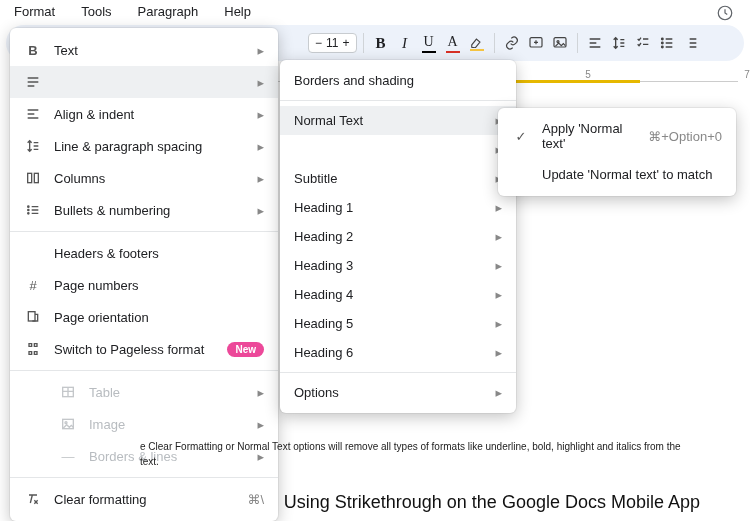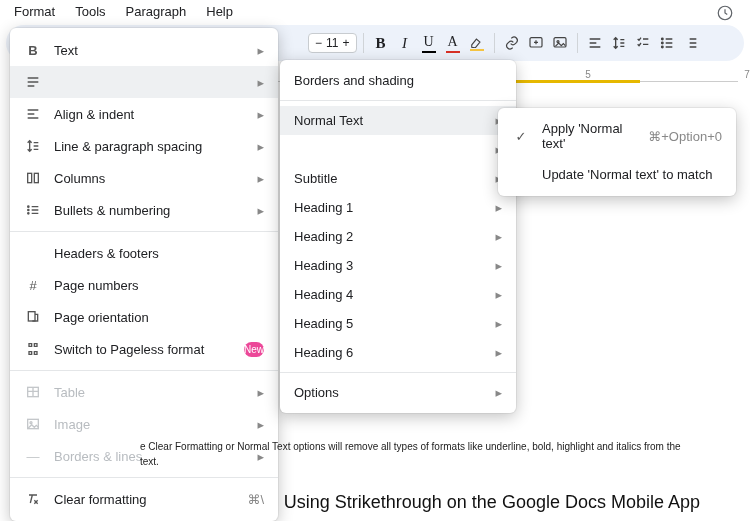--- a/index.html
+++ b/index.html
@@ -1,39 +1,39 @@
 <!DOCTYPE html>
 <html><head>
 <meta charset="utf-8">
 <style>
 * { box-sizing: border-box; margin: 0; padding: 0; }
 body { font-family: Arial, "Helvetica Neue", sans-serif; font-size: 13px; color: #202124; background: #fff; width: 750px; height: 521px; overflow: hidden; position: relative; }
 .top-right-icon { position: absolute; top: 4px; right: 16px; }
-.menubar { display: flex; gap: 20px; padding: 4px 4px 6px 14px; font-size: 13px; color: #202124; }
+.menubar { display: flex; gap: 26px; padding: 4px 4px 6px 14px; font-size: 13px; color: #202124; }
 .menubar span { cursor: default; }
 .toolbar { background: #edf2fa; border-radius: 22px; margin: 0 6px; padding: 5px 10px; display: flex; align-items: center; gap: 2px; height: 36px; }
 .toolbar .slot { width: 22px; height: 22px; display: flex; align-items: center; justify-content: center; }
 .num { border: 1px solid #c8ccd0; background: #fff; border-radius: 4px; padding: 2px 6px; display: flex; align-items: center; gap: 4px; font-size: 12px; }
 .vsep { width: 1px; height: 20px; background: #d0d4d8; margin: 0 4px; }
 .ruler { position: relative; height: 18px; margin: 6px 12px 0 12px; font-size: 10px; color: #888; }
 .ruler .lab { position: absolute; top: 2px; transform: translateX(-50%); }
 .ruler .bar { position: absolute; top: 14px; height: 1px; background: #ccc; left: 0; right: 0; }
 .ruler .yellow-seg { position: absolute; top: 13px; height: 3px; background: #e6b800; }
 
 .menu { position: absolute; background: #fff; border-radius: 6px; box-shadow: 0 4px 16px rgba(0,0,0,0.24), 0 0 0 1px rgba(0,0,0,0.05); padding: 6px 0; font-size: 13px; }
 .menu .item { display: flex; align-items: center; padding: 7px 14px 7px 14px; gap: 12px; position: relative; cursor: default; }
 .menu .item .ico { width: 18px; height: 18px; display: flex; align-items: center; justify-content: center; color: #555; }
 .menu .item .lbl { flex: 1; }
 .menu .item .sub { color: #888; margin-left: auto; }
 .menu .item .kbd { color: #888; font-size: 13px; margin-left: 10px; }
 .menu .item.hl { background: #eef0f2; }
-.menu .item.disabled { color: #b8bcc0; }
+.menu .item.disabled { color: #b8bcc0; margin-left: 35px; }
 .menu .item.disabled .ico { color: #c4c7ca; }
 .menu hr { border: none; border-top: 1px solid #e4e6e8; margin: 5px 0; }
-.badge-new { background: #ec4899; color: #fff; font-size: 10px; font-weight: 400; border-radius: 10px; padding: 2px 0; margin-left: auto; }
+.badge-new { background: #ec4899; color: #fff; font-size: 10px; font-weight: 700; border-radius: 10px; padding: 2px 8px; margin-left: auto; }
 
 .menu.format { left: 10px; top: 28px; width: 268px; }
 .menu.para { left: 280px; top: 60px; width: 236px; }
 .menu.normal { left: 498px; top: 108px; width: 238px; }
 
 .doc-text { position: absolute; left: 140px; right: 50px; }
 .para-body { top: 440px; font-size: 10px; color: #222; line-height: 1.45; text-align: left; }
 .para-head { top: 492px; font-size: 18px; color: #111; text-align: right; }
 
 svg { display: block; }

